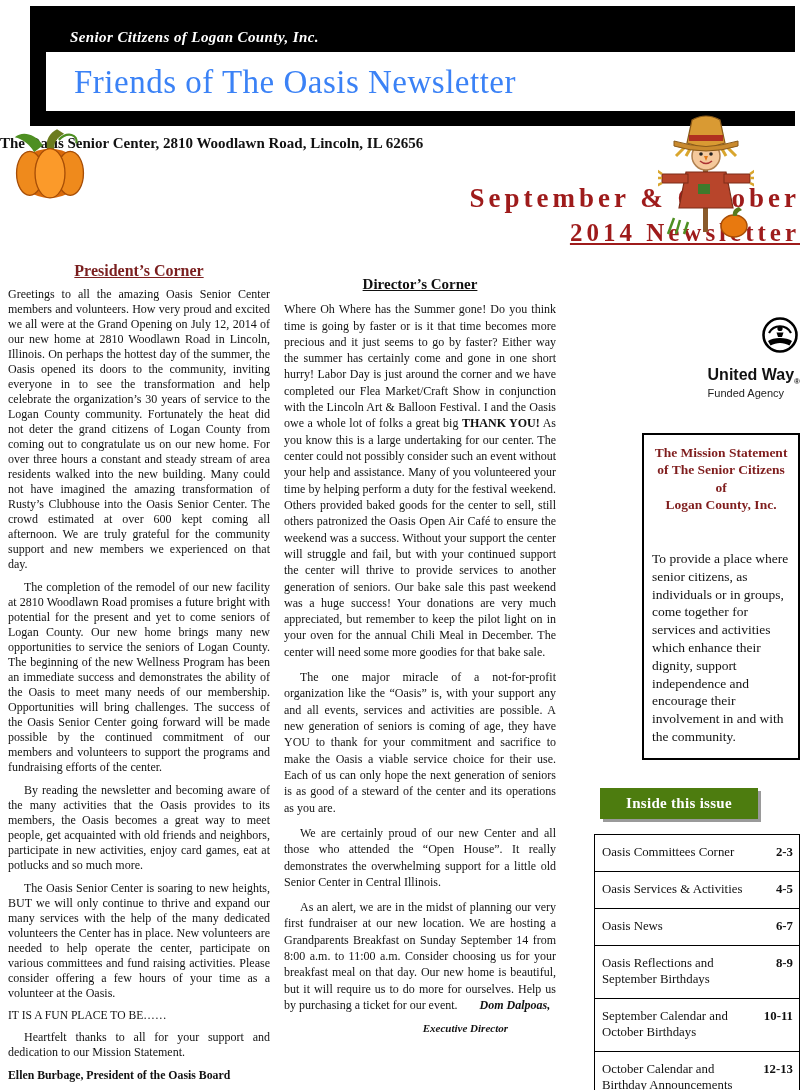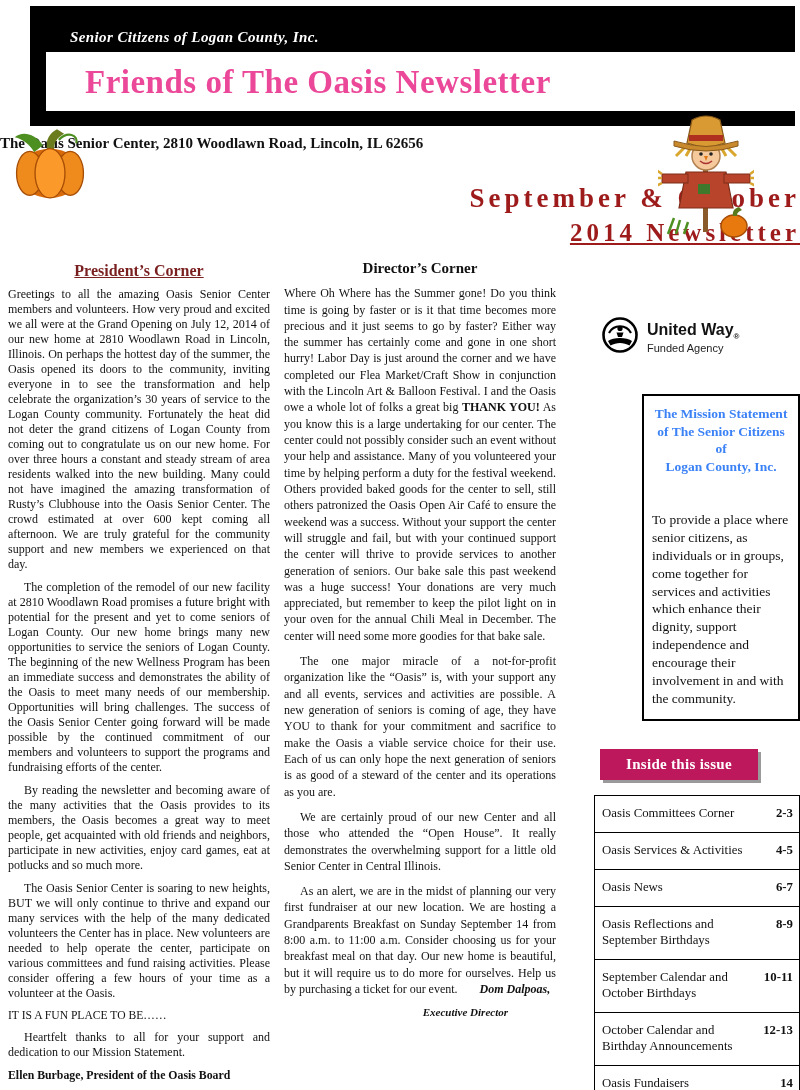--- a/index.html
+++ b/index.html
@@ -9,22 +9,22 @@
     font-family:"Liberation Serif", serif;
   }
 
   
   .masthead { margin:6px 5px 0 30px; border-left:16px solid #000; }
   .mh-topbar {
     background:#000; color:#fff; font-style:italic; font-weight:bold;
     font-size:15px; padding:23px 10px 6px 24px; letter-spacing:.4px;
   }
   .mh-title {
-    font-size:33px; font-weight:bold; letter-spacing:.5px;
-    padding:12px 0 10px 39px; background:#fff; color:#ec4899;
+    font-size:33px; font-weight:normal; letter-spacing:.5px;
+    padding:12px 0 10px 28px; background:#fff; color:#3b82f6;
   }
   .mh-thickbar { background:#000; height:15px; }
 
   .address { text-align:left; font-weight:bold; font-size:15px; margin-top:9px; }
 
   .issue-title { text-align:right; color:#9e1b1b; font-weight:bold; margin-top:28px; line-height:1.35; }
   .issue-l1 { font-size:27px; letter-spacing:4px; }
   .issue-l2 { font-size:25px; letter-spacing:4px;text-decoration:underline; }
 
   
@@ -40,42 +40,42 @@
   .pc-heading {
     color:#7a1f1f; text-align:center; font-weight:bold; text-decoration:underline;
     font-size:16px; margin:2px 0 7px;
   }
   .pc-p { font-size:12px; line-height:1.25; text-align:justify; margin:0 0 8px; }
   .indent { text-indent:16px; }
   .pc-fun { font-size:11.6px; margin:2px 0 8px; }
   .pc-sig { font-weight:bold; font-size:11.8px; margin:4px 0 0; }
 
   .dc-heading {
-    color:#111; text-align:center; font-weight:bold; 
-    font-size:15px; margin:0 0 8px;
+    color:#111; text-align:center; font-weight:bold; text-decoration:underline;
+    font-size:15px; margin:16px 0 8px;
   }
   .dc-p { font-size:12px; line-height:1.36; text-align:justify; margin:0 0 9px; }
   .dc-sig-name { margin-left:22px; white-space:nowrap; }
   .dc-sig-title { font-size:11px; text-align:right; padding-right:48px; margin:2px 0 0; font-weight:bold; font-style:italic; }
 
   
-  .uw { display:flex; align-items:center; gap:7px; margin:56px 0 0 30px; }
+  .uw { display:flex; align-items:flex-end; gap:7px; margin:56px 0 0 30px;flex-direction:column; }
   .uw-text-1 { font-family:"Liberation Sans", sans-serif; font-weight:bold; font-size:16px; line-height:1.05; }
   .uw-text-2 { font-family:Liberation Sans, sans-serif; font-size:11px; color:#222; }
   .uw-reg { font-size:8px; vertical-align:sub; }
 
   .mission-box { border:2px solid #000; width:138px; padding:9px 8px 12px; margin:34px 0 0 72px; }
   .mission-heading {
-    color:#3b82f6; font-weight:bold; text-align:center; font-size:13.5px;
+    color:#7f1d1d; font-weight:bold; text-align:center; font-size:13.5px;
     line-height:1.3; white-space:pre-line; margin-bottom:9px;
   }
   .mission-body { font-size:13.5px; line-height:1.32;margin-top:36px; }
 
   .inside-box {
-    background:#be185d; color:#fff; font-weight:bold; font-size:15px; text-align:center;
+    background:#4d7c0f; color:#fff; font-weight:bold; font-size:15px; text-align:center;
     padding:7px 0; width:158px; margin:28px 0 15px 30px; box-shadow:3px 3px 0 #9a9a9a;
     letter-spacing:.3px;
   }
 
   .toc { border:1px solid #000; margin-left:24px; }
   .toc-row {
     display:flex; justify-content:space-between; align-items:flex-start; gap:22px;
     border-bottom:1px solid #000; padding:10px 6px 10px 7px; font-size:12.8px; line-height:1.25;
   }
   .toc-row:last-child { border-bottom:none; }

